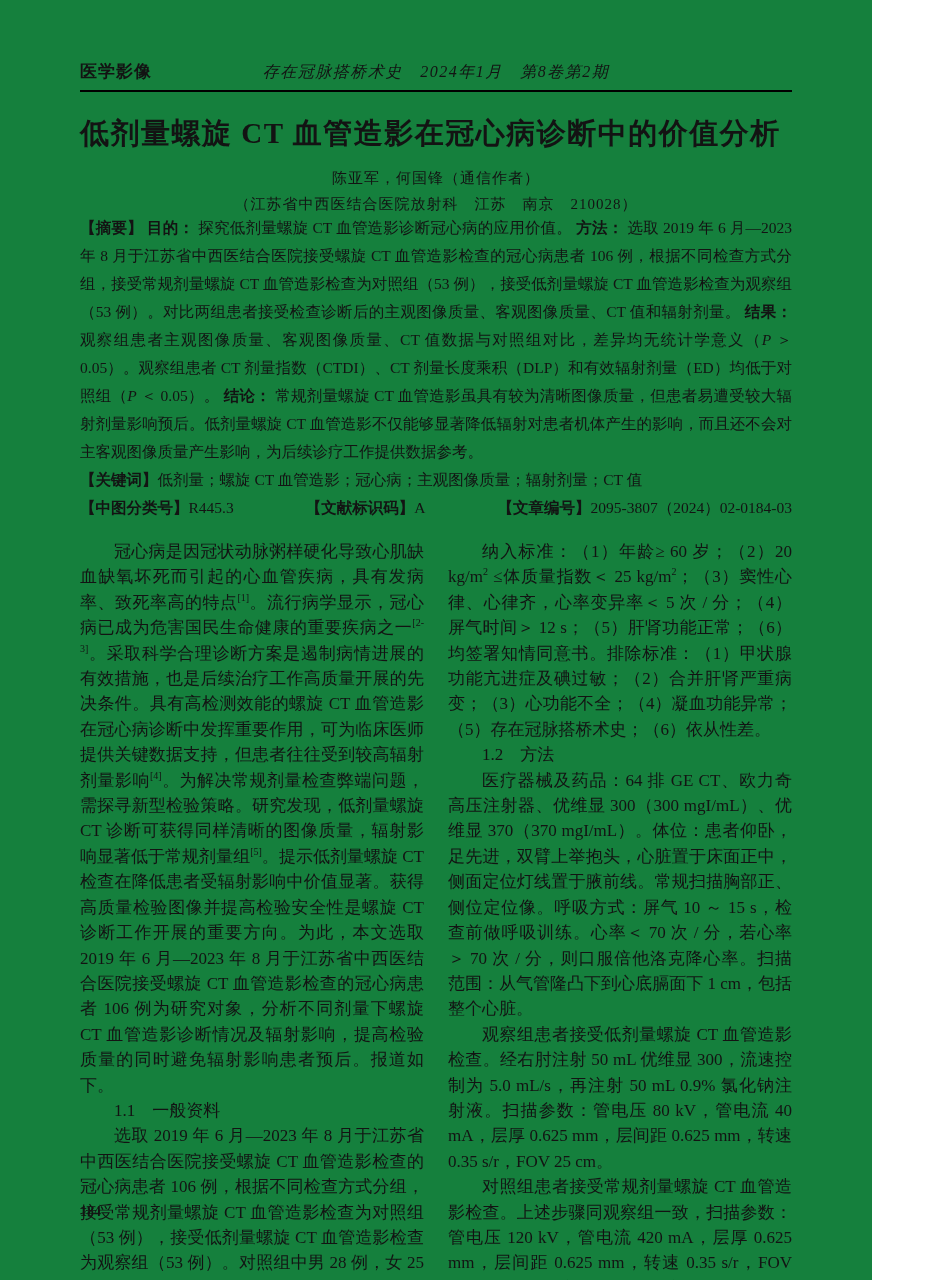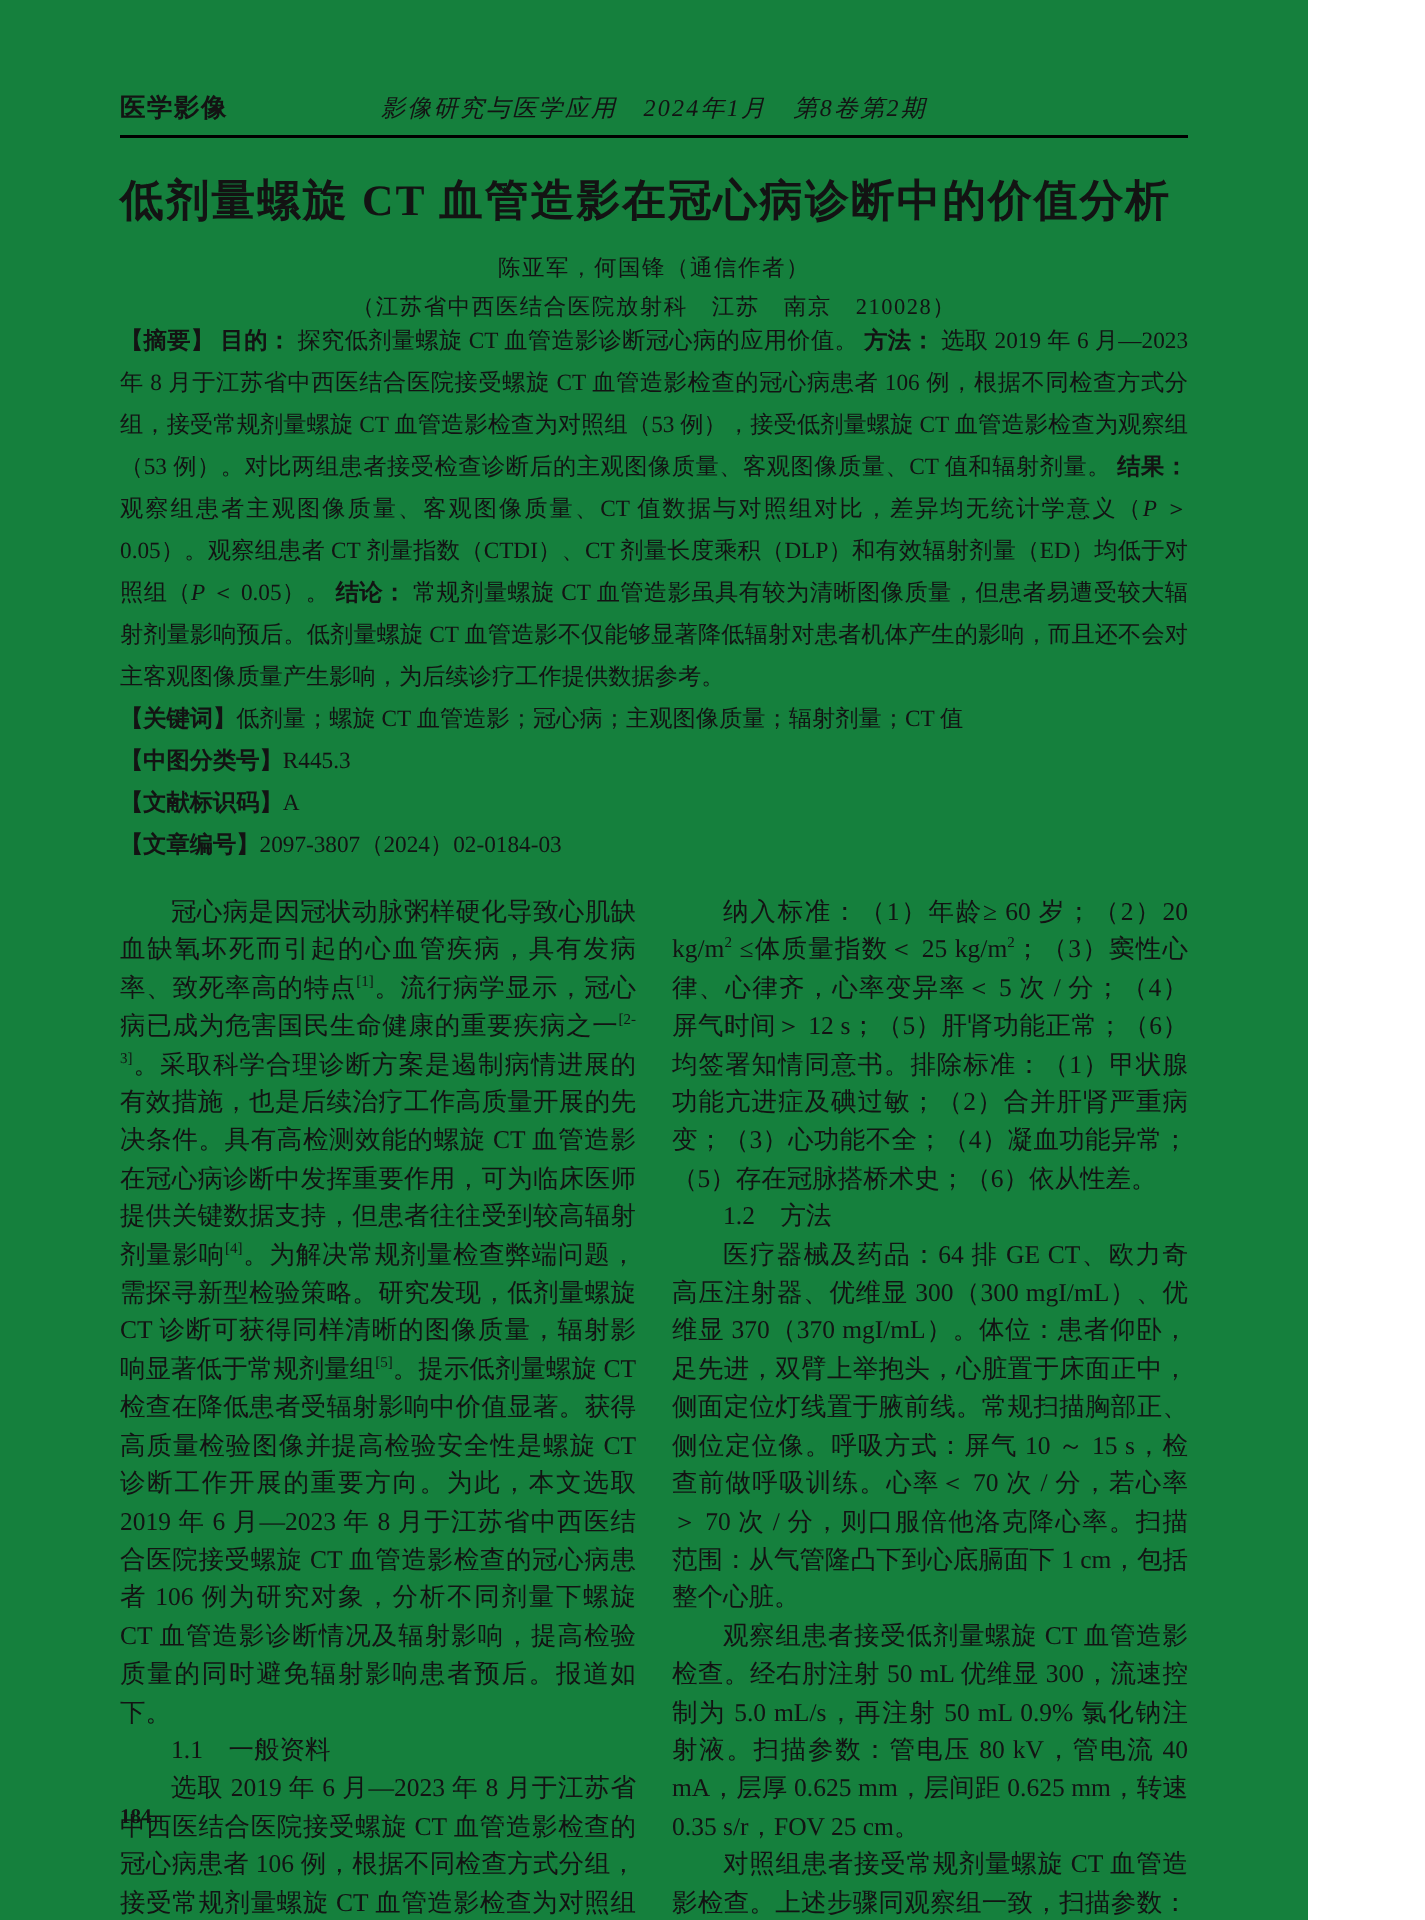--- a/index.html
+++ b/index.html
@@ -50,21 +50,21 @@
   }
   
   .abstract {
     font-size:15.5px; line-height:28px;
     text-align:justify;
   }
   .hei { font-family:"Liberation Sans","DejaVu Sans",sans-serif; font-weight:bold; }
   .keywords { font-size:15.5px; line-height:28px; text-align:left; }
   .meta-line {
     display:flex; justify-content:space-between;
-    font-size:15.5px; line-height:28px;flex-direction:column;
+    font-size:15.5px; line-height:28px;
   }
   .meta-item { white-space:nowrap; }
   
   .columns {
     display:flex; gap:24px; margin-top:17px;
   }
   .col {
     width:383px;
     font-size:17px; line-height:25.4px;
     text-align:justify;
@@ -84,21 +84,21 @@
     font-weight:bold; font-size:14px;
   }
 </style>
 </head>
 <body>
 
 <div class="page">
 
   <div class="header">
     <span class="header-section">医学影像</span>
-    <span class="header-journal">影像研究与医学应用　2024年1月　第8卷第2期</span>
+    <span class="header-journal">存在冠脉搭桥术史　2024年1月　第8卷第2期</span>
   </div>
 
   <div class="title">低剂量螺旋 CT 血管造影在冠心病诊断中的价值分析</div>
   <div class="authors">陈亚军，何国锋（通信作者）</div>
   <div class="affiliation">（江苏省中西医结合医院放射科　江苏　南京　210028）</div>
 
   <div class="abstract">
     <span class="hei">【摘要】</span>
     <span class="hei">目的：</span>
     <span>探究低剂量螺旋 CT 血管造影诊断冠心病的应用价值。</span>
@@ -110,21 +110,21 @@
     <span>常规剂量螺旋 CT 血管造影虽具有较为清晰图像质量，但患者易遭受较大辐射剂量影响预后。低剂量螺旋 CT 血管造影不仅能够显著降低辐射对患者机体产生的影响，而且还不会对主客观图像质量产生影响，为后续诊疗工作提供数据参考。</span>
   </div>
 
   <div class="keywords">
     <span class="hei">【关键词】</span><span>低剂量；螺旋 CT 血管造影；冠心病；主观图像质量；辐射剂量；CT 值</span>
   </div>
 
   <div class="meta-line">
     <span class="meta-item"><span class="hei">【中图分类号】</span><span>R445.3</span></span>
     <span class="meta-item"><span class="hei">【文献标识码】</span><span>A</span></span>
-    <span class="meta-item"><span class="hei">【文章编号】</span><span>2097-3807（2024）02-0184-03</span></span>
+    <span class="meta-item"><span class="hei">【文章编号】</span><span>2095-3807（2024）02-0184-03</span></span>
   </div>
 
   <div class="columns">
 
     <div class="col">
       <p><span>冠心病是因冠状动脉粥样硬化导致心肌缺血缺氧坏死而引起的心血管疾病，具有发病率、致死率高的特点</span><sup class="ref">[1]</sup><span>。流行病学显示，冠心病已成为危害国民生命健康的重要疾病之一</span><sup class="ref">[2-3]</sup><span>。采取科学合理诊断方案是遏制病情进展的有效措施，也是后续治疗工作高质量开展的先决条件。具有高检测效能的螺旋 CT 血管造影在冠心病诊断中发挥重要作用，可为临床医师提供关键数据支持，但患者往往受到较高辐射剂量影响</span><sup class="ref">[4]</sup><span>。为解决常规剂量检查弊端问题，需探寻新型检验策略。研究发现，低剂量螺旋 CT 诊断可获得同样清晰的图像质量，辐射影响显著低于常规剂量组</span><sup class="ref">[5]</sup><span>。提示低剂量螺旋 CT 检查在降低患者受辐射影响中价值显著。获得高质量检验图像并提高检验安全性是螺旋 CT 诊断工作开展的重要方向。为此，本文选取 2019 年 6 月—2023 年 8 月于江苏省中西医结合医院接受螺旋 CT 血管造影检查的冠心病患者 106 例为研究对象，分析不同剂量下螺旋 CT 血管造影诊断情况及辐射影响，提高检验质量的同时避免辐射影响患者预后。报道如下。</span></p>
       <div class="sub-heading">1.1　一般资料</div>
       <p><span>选取 2019 年 6 月—2023 年 8 月于江苏省中西医结合医院接受螺旋 CT 血管造影检查的冠心病患者 106 例，根据不同检查方式分组，接受常规剂量螺旋 CT 血管造影检查为对照组（53 例），接受低剂量螺旋 CT 血管造影检查为观察组（53 例）。对照组中男 28 例，女 25 例，年龄 60 ～ 78 岁，平均年龄（68.35±2.67）岁；观察组中男 32 例，女 21 例，年龄 60 ～ 78 岁，平均年龄（68.73±2.49）岁。两组一般资料比较差异无统计学意义（</span><span class="it">P</span><span> ＞ 0.05），可比较。</span></p>
     </div>
 

